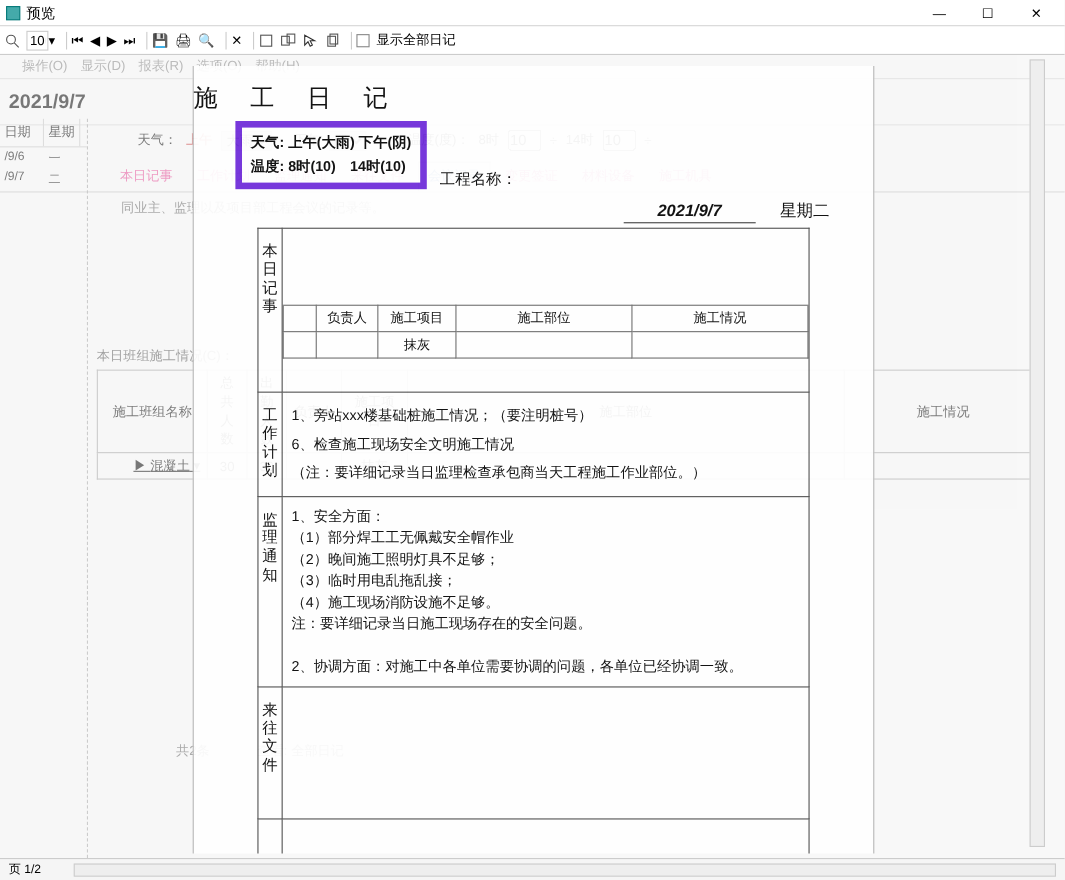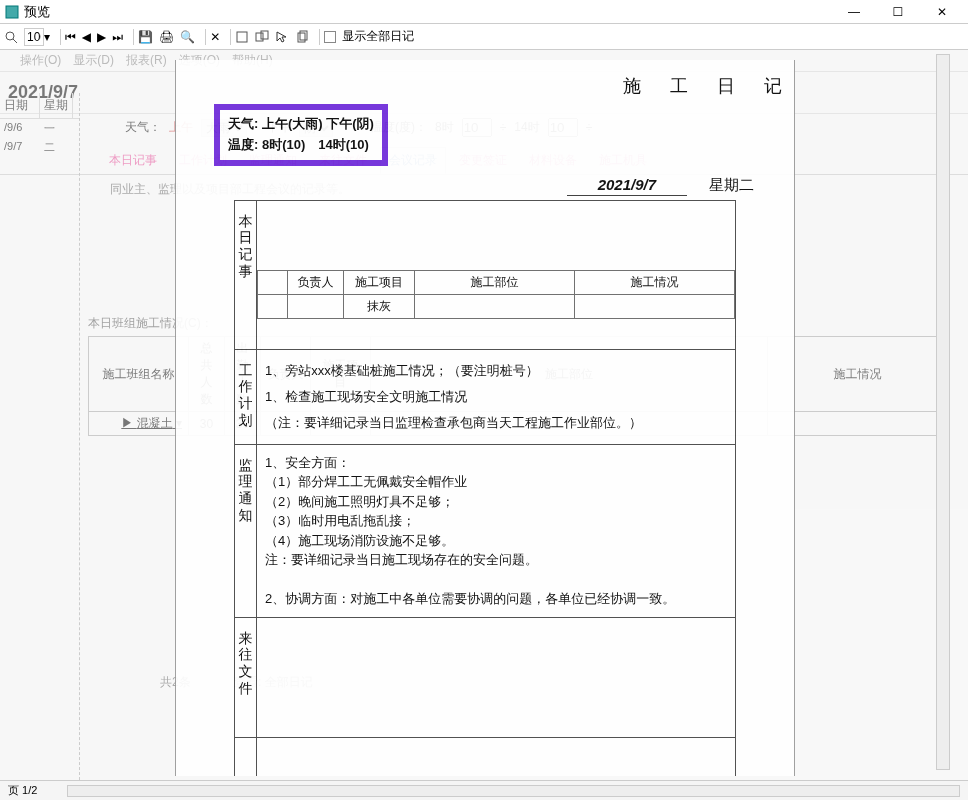--- a/index.html
+++ b/index.html
@@ -20,40 +20,40 @@
 .menubar { height: 22px; background: #fff; border-bottom: 1px solid #ddd; display: flex; align-items: center; padding: 0 8px; font-size: 12px; gap: 12px; color: #888; }
 
 .back-app { position: absolute; top: 50px; left: 0; right: 0; bottom: 0; background: #fff; opacity: 0.5; }
 .back-header { padding: 10px 8px; font-size: 18px; font-weight: bold; border-bottom: 1px solid #ddd; }
 .back-weather { padding: 4px 8px; font-size: 12px; display: flex; align-items: center; gap: 8px; }
 .back-weather select { font-size: 12px; border: 1px solid #ccc; height: 18px; }
 .back-tabs { display: flex; font-size: 12px; padding: 6px 100px 0; border-bottom: 1px solid #ccc; gap: 4px; }
 .back-tabs .tab { padding: 4px 8px; border: 1px solid transparent; color: #ec4899; }
 .back-tabs .tab.active { border: 1px solid #ccc; border-bottom: 1px solid #fff; color: #1a5fb4; }
 .back-note { font-size: 12px; padding: 6px 110px; color: #666; }
-.back-left { position: absolute; left: 0; top: 43px; width: 80px; border-right: 1px dashed #aaa; bottom: 0; font-size: 12px; }
+.back-left { position: absolute; left: 0; top: 58px; width: 80px; border-right: 1px dashed #aaa; bottom: 0; font-size: 12px; }
 .back-left .col-header { display: flex; border-bottom: 1px solid #ccc; }
 .back-left .col-header span { padding: 4px; border-right: 1px solid #ccc; }
 .back-left .row { display: flex; font-size: 11px; }
 .back-left .row span { padding: 2px 4px; }
 
 .back-table-area { position: absolute; left: 88px; top: 265px; right: 20px; }
 .back-table-label { font-size: 12px; margin-bottom: 4px; color:#555; }
 .back-table { border: 1px solid #aaa; font-size: 12px; width: 100%; border-collapse: collapse; }
 .back-table th, .back-table td { border: 1px solid #aaa; padding: 3px 6px; text-align: center; font-weight: normal; }
 .back-table td.left { text-align: right; text-decoration: underline; }
 
 .back-footer { position: absolute; bottom: 105px; left: 0; right: 0; font-size: 12px; color: #666; padding: 4px 160px; }
 
 .preview-overlay { position: absolute; top: 0; left: 0; right: 0; bottom: 0; z-index: 10; }
 .preview-scroll-v { position: absolute; right: 18px; top: 54px; width: 14px; bottom: 30px; background: #eee; border: 1px solid #ccc; }
 .preview-content { position: absolute; left: 175px; top: 60px; width: 620px; bottom: 24px; background: #fff; overflow: hidden; opacity: 0.92; }
 
 .doc-page { border: 1px solid #999; margin: -1px 0 0 0; padding: 0; background: #fff; }
-.doc-title { font-size: 18px; text-align: right; letter-spacing: 12px; padding: 14px 0 6px; font-family: Liberation Sans, sans-serif; }
+.doc-title { font-size: 22px; text-align: left; letter-spacing: 12px; padding: 14px 0 6px; font-family: Liberation Serif, serif; }
 .doc-meta-row { display: flex; padding: 0 38px 10px; gap: 12px; align-items: flex-end; }
 .doc-weatherbox { border: 6px solid #6d28d9; padding: 4px 8px; font-size: 13px; line-height: 1.6; font-family: SimSun, serif; font-weight: bold; }
 .doc-projname { font-size: 14px; font-family: SimSun, serif; }
 .doc-date-row { text-align: right; padding: 0 40px 4px; font-size: 15px; }
 .doc-date-row .date { border-bottom: 1px solid #333; padding: 0 16px 2px; display:inline-block; min-width:120px; text-align:center; font-style: italic; font-weight: bold; }
 .doc-date-row .weekday { margin-left: 18px; font-family: Liberation Mono, monospace; }
 
 .doc-table { border-collapse: collapse; width: calc(100% - 116px); margin: 0 0 0 58px; font-size: 13px; }
 .doc-table td { border: 1px solid #444; padding: 8px; vertical-align: top; font-family: SimSun, serif; }
 .doc-table td.side { width: 22px; text-align: center; font-size: 14px; padding: 12px 2px; line-height: 1.2; }
@@ -221,20 +221,23 @@
 
 <div class="preview-overlay">
   <div class="preview-scroll-v"></div>
   <div class="preview-content">
     <div class="doc-page">
       <div class="doc-title">施 工 日 记</div>
       <div class="doc-meta-row">
         <div class="doc-weatherbox">
           <div>天气: 上午(大雨) 下午(阴)</div>
           <div>温度: 8时(10)　14时(10)</div>
+        </div>
+        <div style="flex:1;">
+          <div class="doc-projname">工程名称：</div>
         </div>
       </div>
       <div class="doc-date-row">
         <span class="date">2021/9/7</span>
         <span class="weekday">星期二</span>
       </div>
 
       <table class="doc-table">
         <tbody>
             <tr>
@@ -274,21 +277,21 @@
         <tr>
           <td class="side">
             <span>工</span>
                 <span>作</span>
                 <span>计</span>
                 <span>划</span>
           </td>
           <td>
             <div class="doc-section-text">
               <div>1、旁站xxx楼基础桩施工情况；（要注明桩号）</div>
-              <div>1、检查施工现场安全文明施工情况</div>
+              <div>6、检查施工现场安全文明施工情况</div>
               <div>（注：要详细记录当日监理检查承包商当天工程施工作业部位。）</div>
             </div>
           </td>
         </tr>
         <tr>
           <td class="side">
             <span>监</span>
                 <span>理</span>
                 <span>通</span>
                 <span>知</span>

